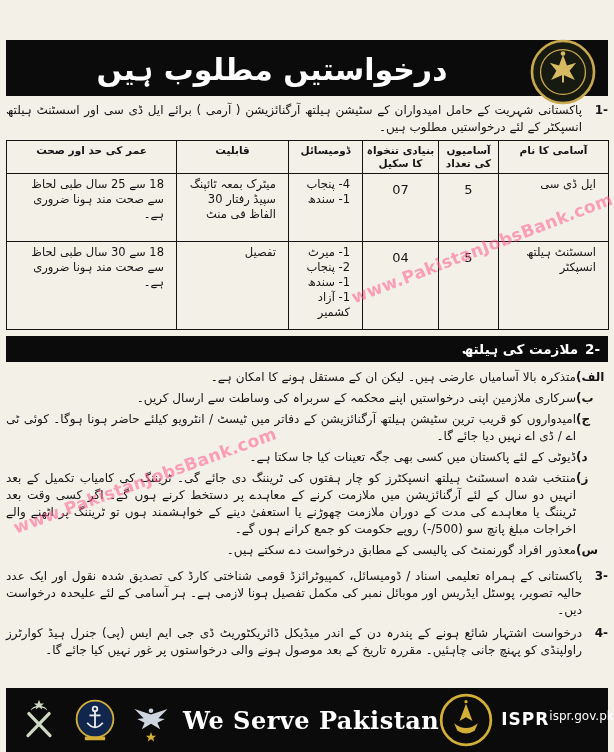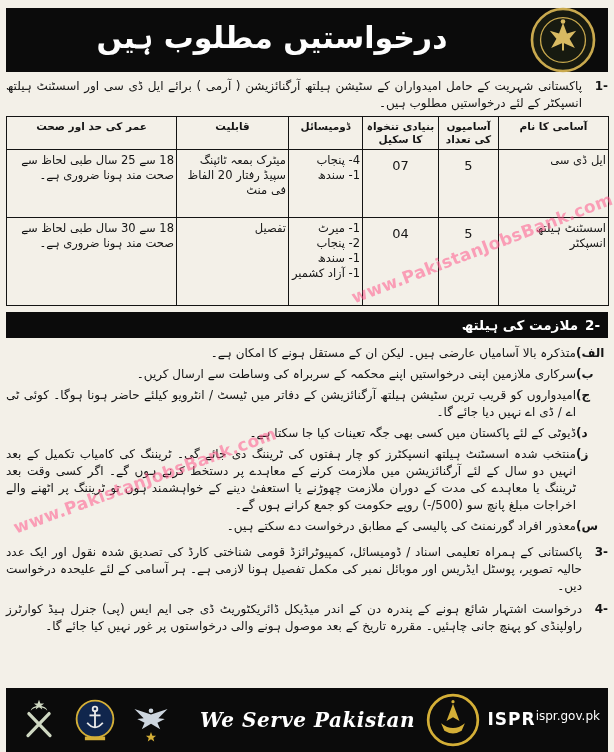--- a/index.html
+++ b/index.html
@@ -9,21 +9,21 @@
     width: 614px; height: 752px;
     margin: 0 auto;
     background: #f3f0e8;
     color: #151515;
     font-family: "DejaVu Sans", sans-serif;
     overflow: hidden;
     padding: 8px 6px 0;
   }
 
   
-  .header-bar { position: relative; height: 64px; background: #0b0b0b; }
+  .header-bar { position: relative; height: 56px; background: #0b0b0b; margin-top: 32px; }
   .header-title {
     position: absolute; left: 30px; right: 100px; top: 10px;
     color: #fdfdfd; font-size: 30px; font-weight: 700;
     text-align: center; direction: rtl; line-height: 1.3;
   }
   .header-crest { position: absolute; right: 12px; top: -1px; width: 66px; height: 66px; }
   .header-crest svg { width: 100%; height: 100%; display: block; }
 
   
   .row-rtl { display: flex; direction: rtl; }
@@ -31,21 +31,21 @@
   .row-rtl .marker { flex: 0 0 32px; font-weight: 700; text-align: left; }
   .row-rtl .txt { flex: 1; text-align: justify; }
 
   .intro { margin-top: 6px; font-size: 12px; line-height: 17px; }
 
   
   table.jobs { width: 100%; border-collapse: collapse; direction: rtl; margin-top: 4px; table-layout: fixed; }
   .jobs th, .jobs td {
     border: 1.2px solid #141414;
     font-size: 11.5px; line-height: 15px;
-    vertical-align: top; padding: 3px 2px;
+    vertical-align: top; padding: 3px 12px;
   }
   .jobs th { text-align: center; font-weight: 700; font-size: 10.5px; line-height: 13px; padding: 3px 1px; }
   .jobs td.c-center { text-align: center; font-size: 13px; font-weight: 400; padding-top: 8px; }
   .jobs td.c-pre { white-space: pre-line; text-align: right; }
   tr.r1 { height: 68px; }
   tr.r2 { height: 88px; }
 
   
   .section-bar {
     margin-top: 6px; background: #0b0b0b; color: #ffffff;
@@ -59,23 +59,23 @@
 
   
   .footer {
     position: absolute; left: 6px; right: 6px; bottom: 0; height: 64px;
     background: #0b0b0b; color: #ffffff;
     display: flex; align-items: center;
   }
   .f-crest { width: 46px; height: 46px; margin-left: 10px; flex: 0 0 auto; }
   .f-crest svg { width: 100%; height: 100%; display: block; }
   .slogan {
-    margin-left: 26px;
-    font-family: "DejaVu Serif", serif; font-style: italic; font-weight: 700;
-    font-size: 20px; letter-spacing: .5px; white-space: nowrap;
+    margin-left: 9px;
+    font-family: "DejaVu Serif", serif; font-weight: 700;
+    font-size: 24px; letter-spacing: .5px; white-space: nowrap;
   }
   .ispr-group { margin-left: auto; display: flex; align-items: center; gap: 8px; margin-right: 8px; }
   .ispr-logo { width: 54px; height: 54px; }
   .ispr-logo svg { width: 100%; height: 100%; display: block; }
   .ispr-text { display: flex; flex-direction: row; line-height: 1.15; }
   .ispr-name { font-weight: 700; font-size: 17px; letter-spacing: 1px; }
   .ispr-site { font-size: 12px; }
 
   
   .wm {
@@ -130,21 +130,21 @@
       <th>ڈومیسائل</th>
       <th>قابلیت</th>
       <th>عمر کی حد اور صحت</th>
     </tr>
     <tr class="r1">
       <td>ایل ڈی سی</td>
       <td class="c-center">5</td>
       <td class="c-center">07</td>
       <td class="c-pre">4- پنجاب
 1- سندھ</td>
-      <td>میٹرک بمعہ ٹائپنگ سپیڈ رفتار 20 الفاظ فی منٹ</td>
+      <td>میٹرک بمعہ ٹائپنگ سپیڈ رفتار 30 الفاظ فی منٹ</td>
       <td>18 سے 25 سال طبی لحاظ سے صحت مند ہونا ضروری ہے۔</td>
     </tr>
     <tr class="r2">
       <td>اسسٹنٹ ہیلتھ انسپکٹر</td>
       <td class="c-center">5</td>
       <td class="c-center">04</td>
       <td class="c-pre">1- میرٹ
 2- پنجاب
 1- سندھ
 1- آزاد کشمیر</td>

